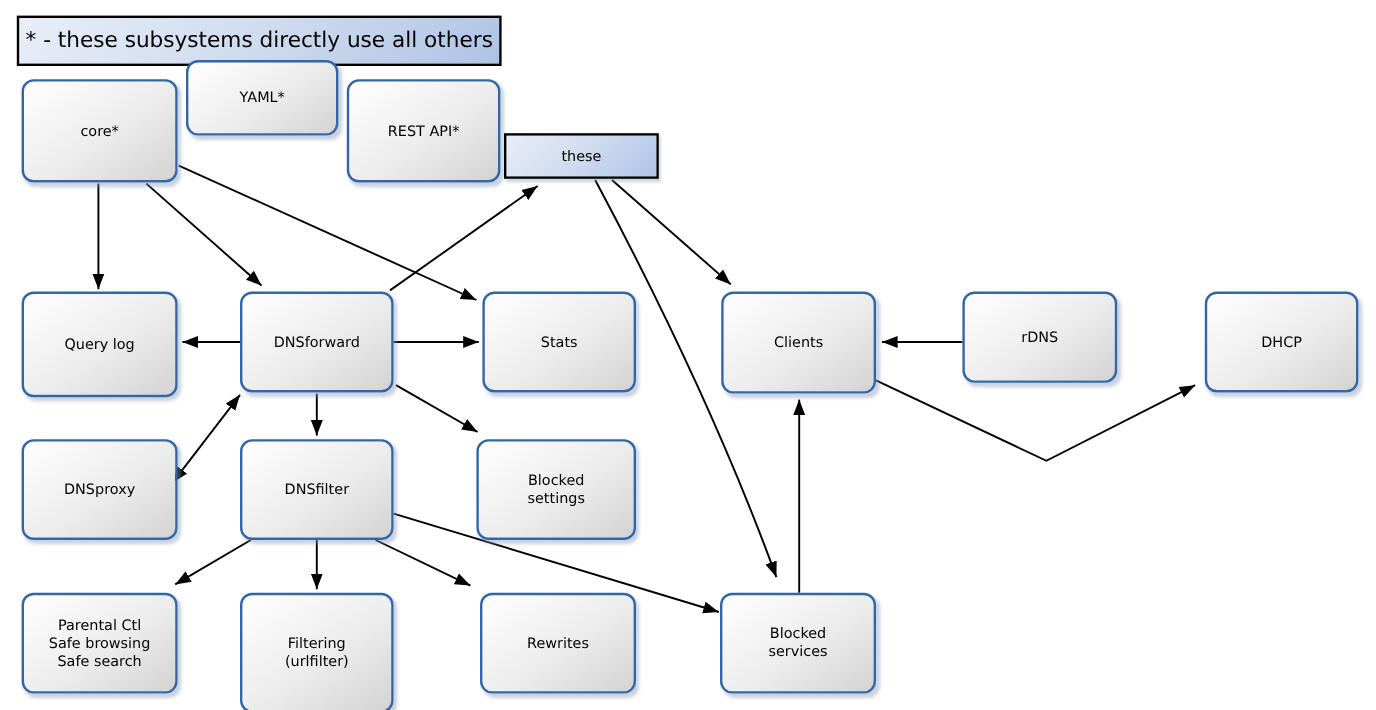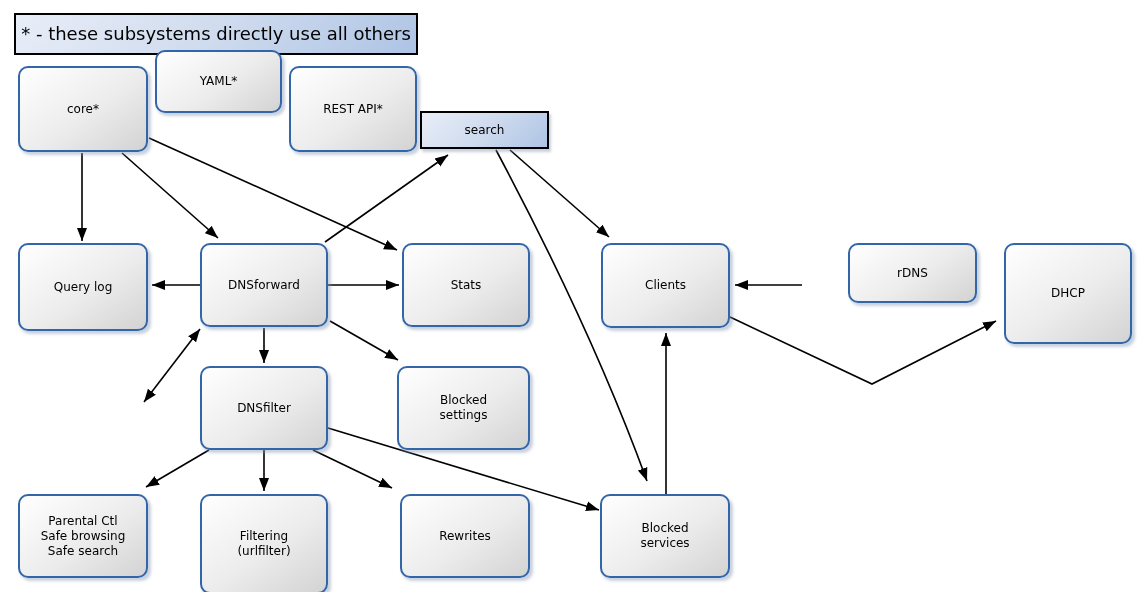--- a/index.html
+++ b/index.html
@@ -76,42 +76,45 @@
     <span class="label">core*</span>
   </div>
   <div class="node" style="left:155px;top:50px;width:127px;height:63px">
     <span class="label">YAML*</span>
   </div>
   <div class="node" style="left:289px;top:66px;width:128px;height:86px">
     <span class="label">REST API*</span>
   </div>
 
   <div class="node plain bridge" style="left:420px;top:111px;width:129px;height:38px">
-    <span class="label">search</span>
+    <span class="label">these</span>
   </div>
 
   <div class="node" style="left:18px;top:243px;width:130px;height:88px">
     <span class="label">Query log</span>
   </div>
   <div class="node" style="left:200px;top:243px;width:128px;height:84px">
     <span class="label">DNSforward</span>
   </div>
   <div class="node" style="left:402px;top:243px;width:128px;height:84px">
     <span class="label">Stats</span>
   </div>
   <div class="node" style="left:601px;top:243px;width:129px;height:85px">
     <span class="label">Clients</span>
   </div>
-  <div class="node" style="left:848px;top:243px;width:129px;height:60px">
+  <div class="node" style="left:802px;top:243px;width:129px;height:76px">
     <span class="label">rDNS</span>
   </div>
-  <div class="node" style="left:1004px;top:243px;width:128px;height:101px">
+  <div class="node" style="left:1004px;top:243px;width:128px;height:84px">
     <span class="label">DHCP</span>
   </div>
 
+  <div class="node" style="left:18px;top:366px;width:130px;height:84px">
+    <span class="label">DNSproxy</span>
+  </div>
   <div class="node" style="left:200px;top:366px;width:128px;height:84px">
     <span class="label">DNSfilter</span>
   </div>
   <div class="node" style="left:397px;top:366px;width:133px;height:84px">
     <span class="label">Blocked
 settings</span>
   </div>
 
   <div class="node" style="left:18px;top:494px;width:130px;height:84px">
     <span class="label">Parental Ctl

